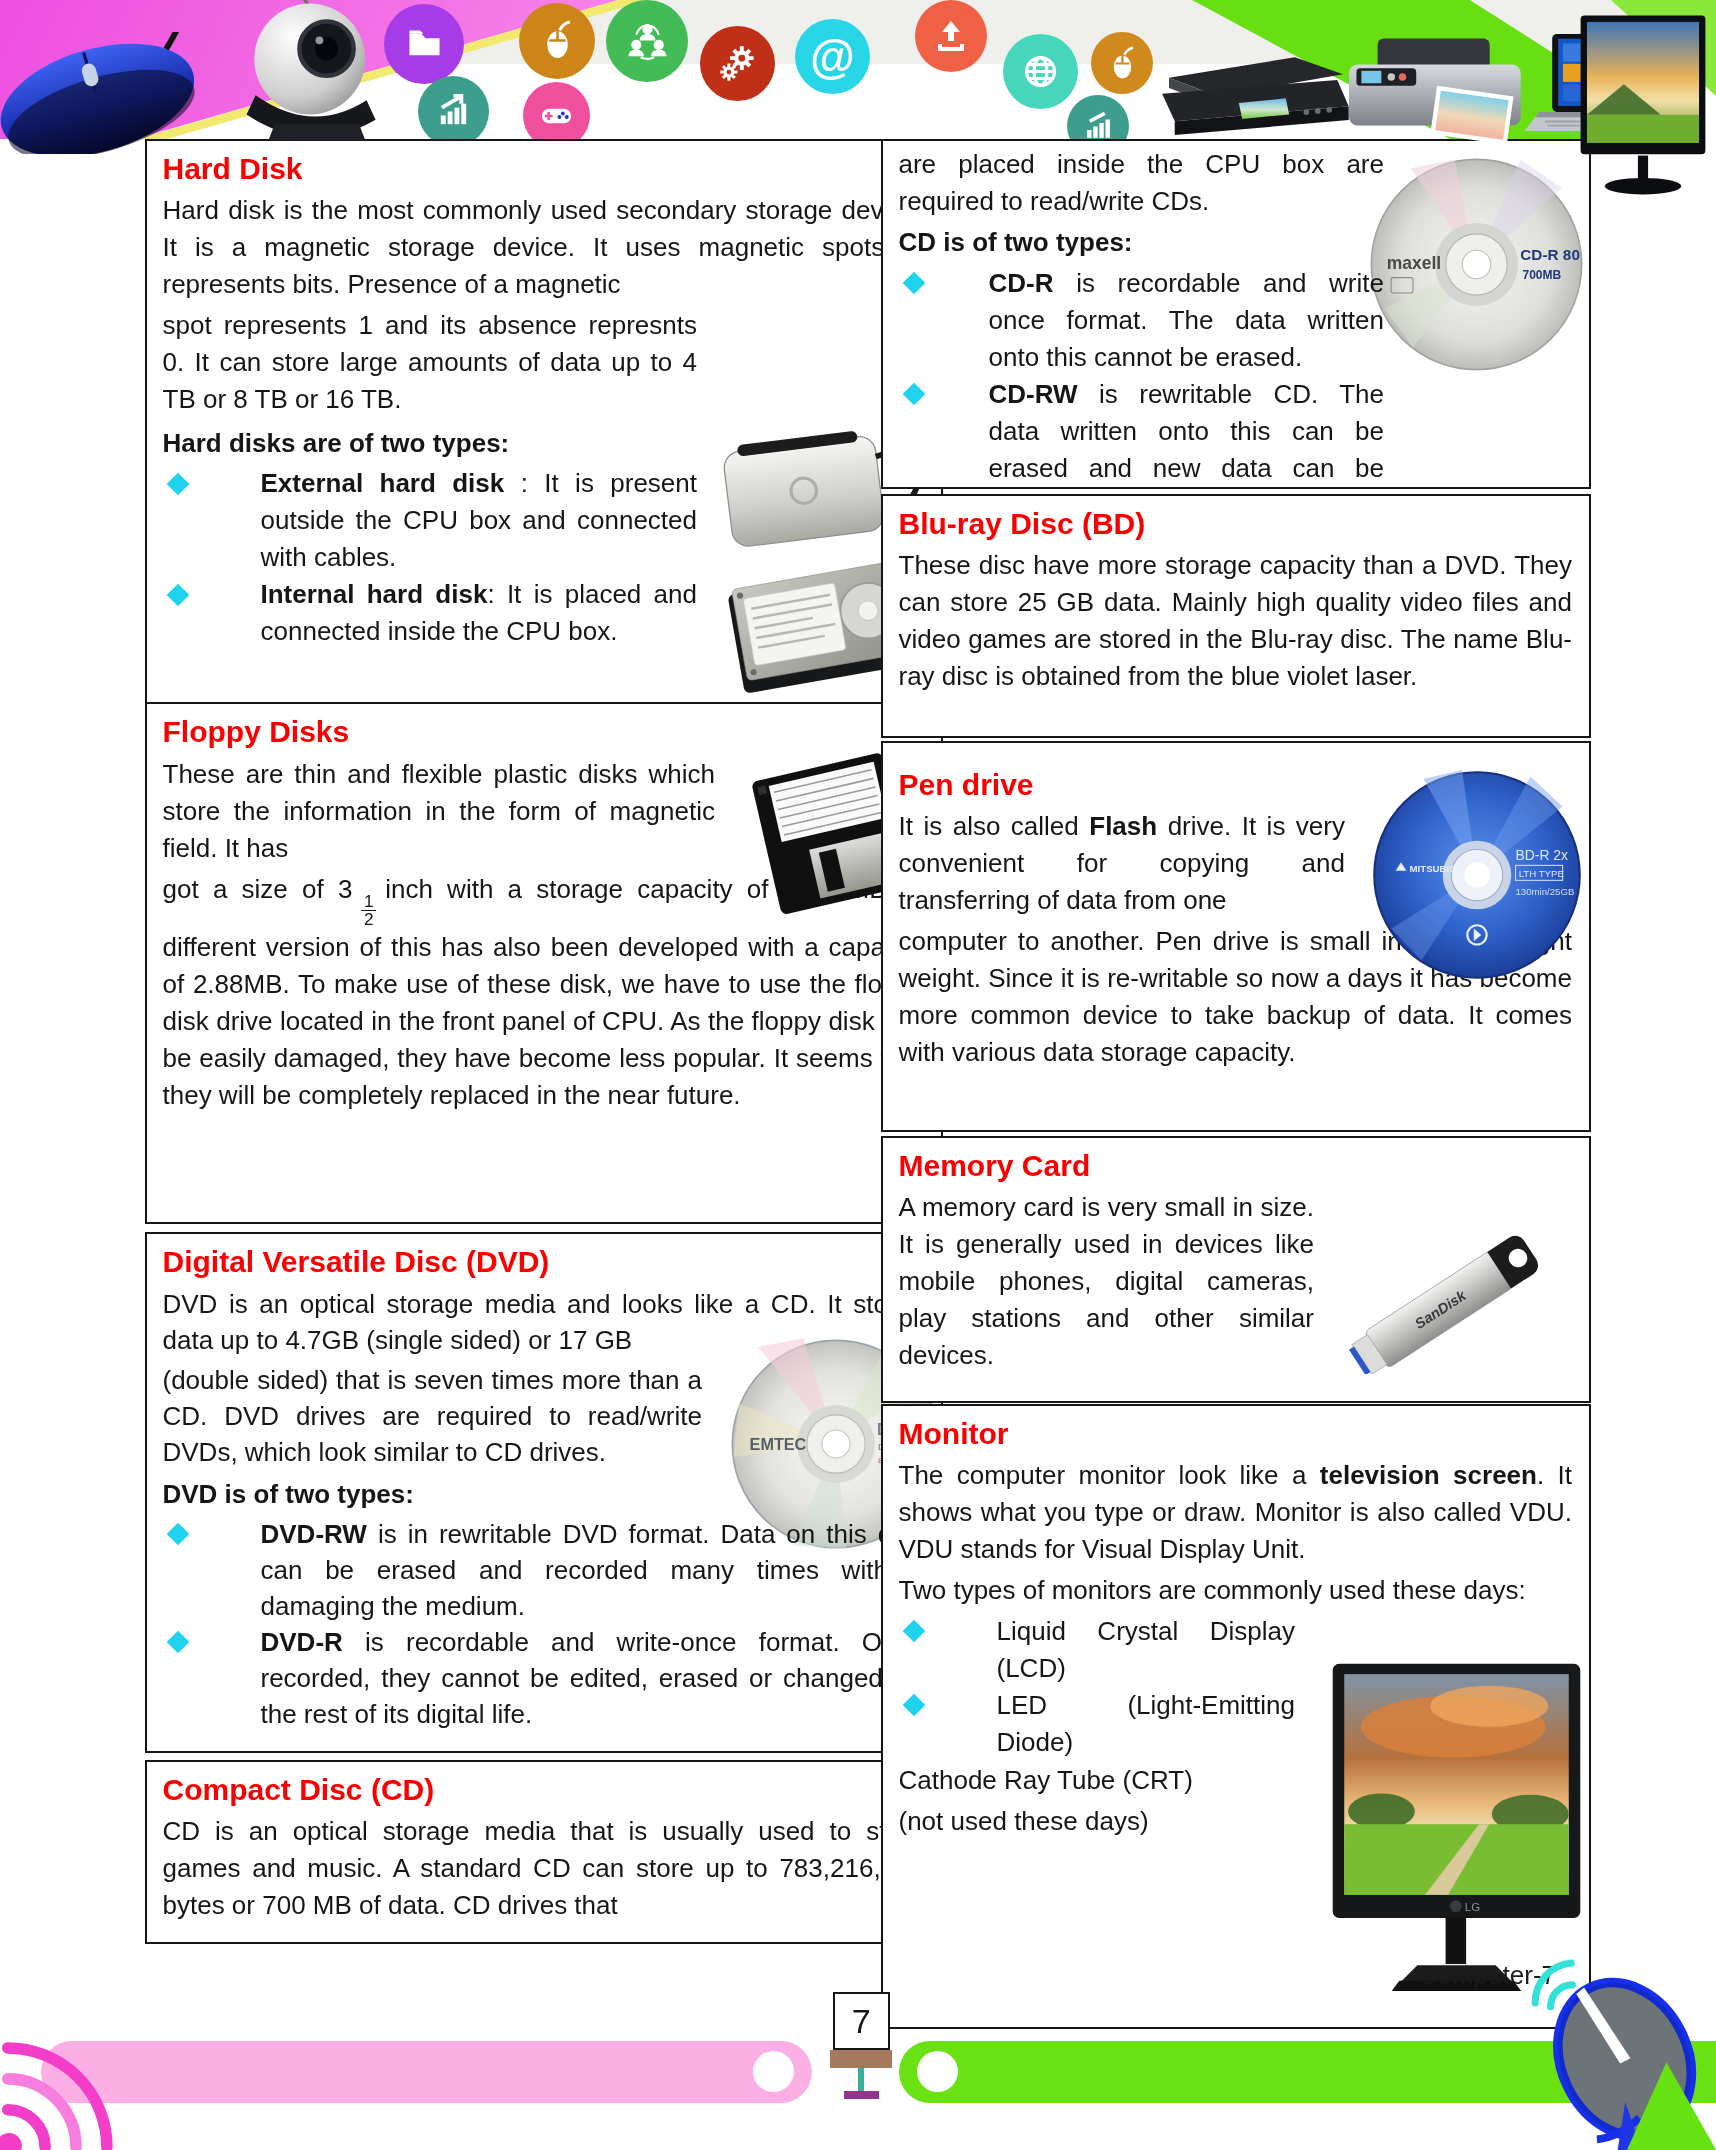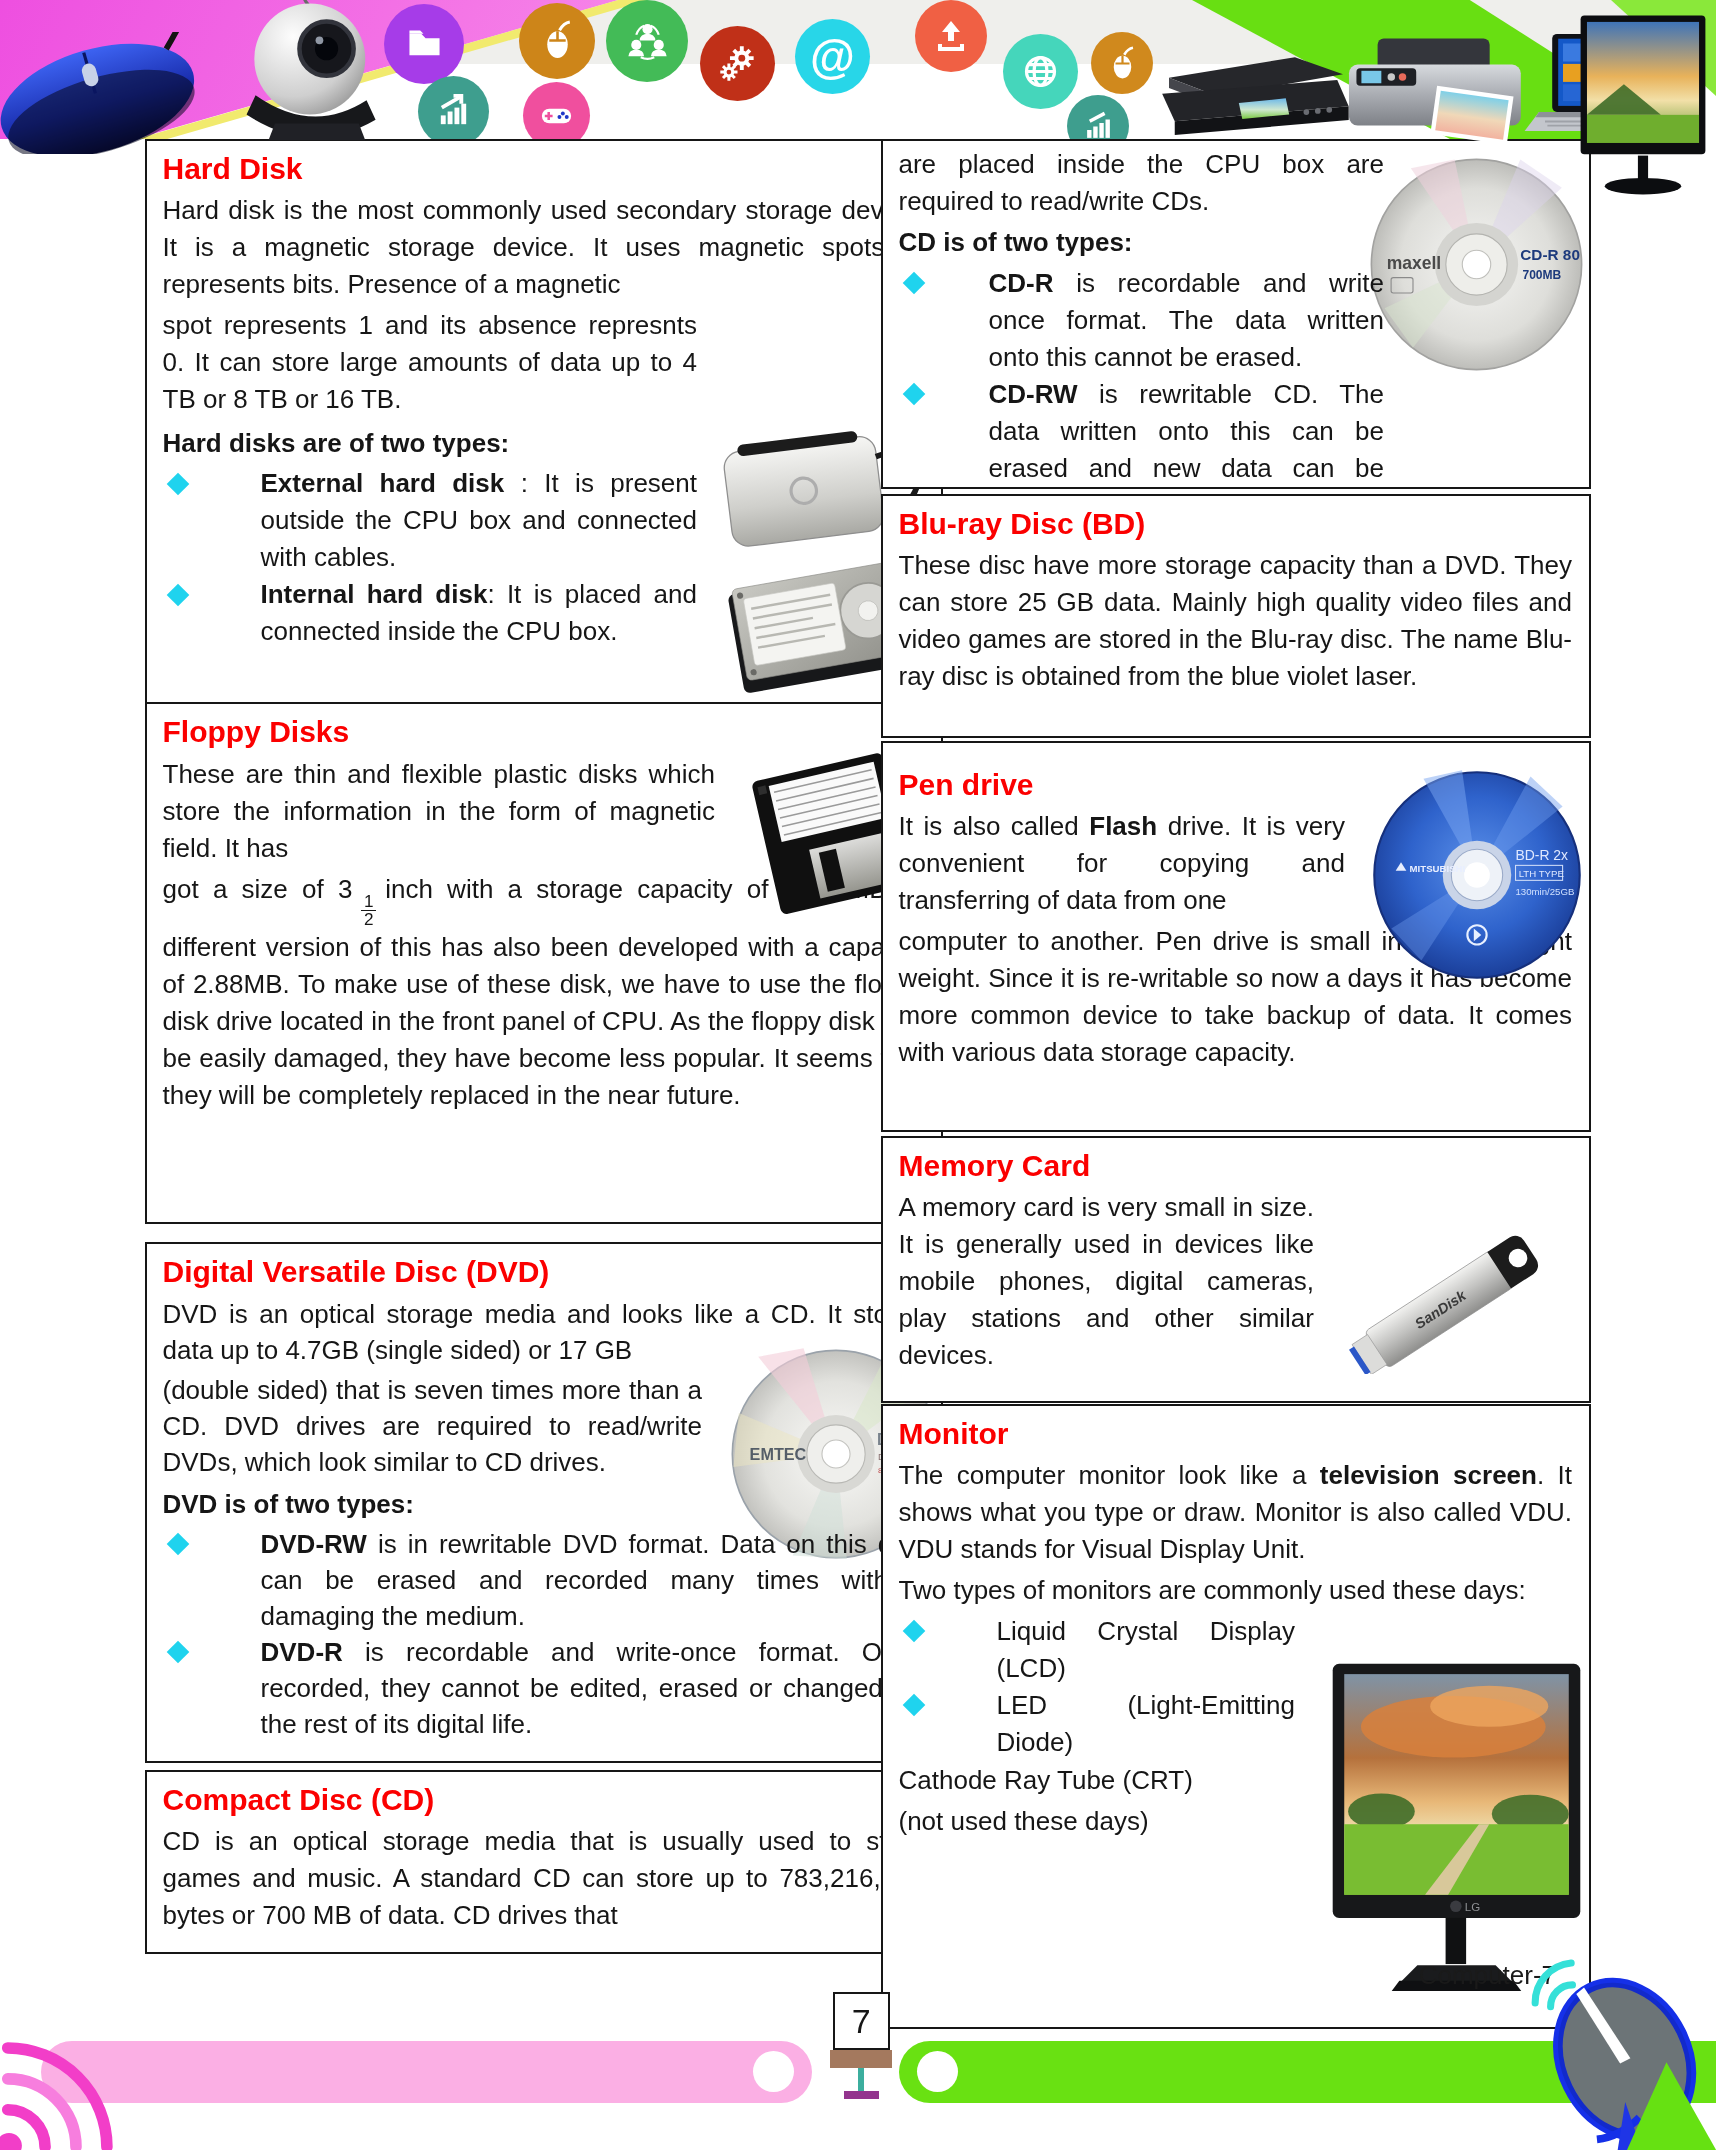--- a/index.html
+++ b/index.html
@@ -368,21 +368,21 @@
           </g>
         </svg>
       </div>
       <p style="padding-right:209px">These are thin and flexible plastic disks which store the information in the form of magnetic field. It has</p>
       <p><span>got a size of 3</span><span class="frac">
             <span class="fnum">1</span>
             <span>2</span>
           </span><span>inch with a storage capacity of 1.44 MB. A different version of this has also been developed with a capacity of 2.88MB. To make use of these disk, we have to use the floppy disk drive located in the front panel of CPU. As the floppy disk can be easily damaged, they have become less popular. It seems that they will be completely replaced in the near future.</span></p>
     </section>
 
-    <section class="box" style="height:521px;margin-top:18px;line-height:36px">
+    <section class="box" style="height:521px;margin-top:8px;line-height:36px">
       <h2>Digital Versatile Disc (DVD)</h2>
       <p>DVD is an optical storage media and looks like a CD. It stores data up to 4.7GB (single sided) or 17 GB</p>
       <div class="media" style="top:102px;right:-2.6px;width:216px">
         <svg width="216" height="216" viewBox="0 0 200 200" style="font-size:40px">
           <defs>
               <radialGradient id="gCd" cx="0.5" cy="0.5" r="0.5">
                 <stop offset="0" stop-color="#fafaf8"></stop>
                 <stop offset="0.7" stop-color="#e2e2de"></stop>
                 <stop offset="1" stop-color="#c2c2be"></stop>
               </radialGradient>

